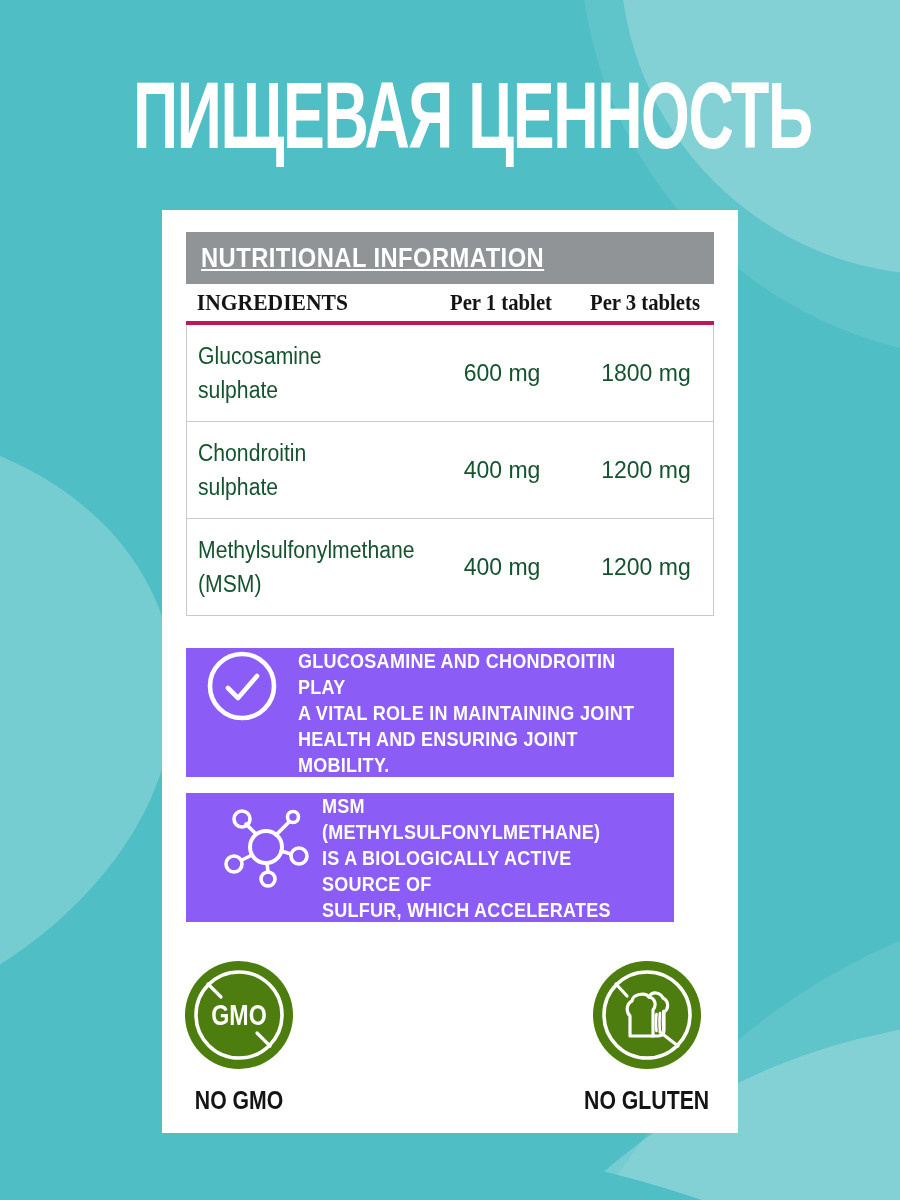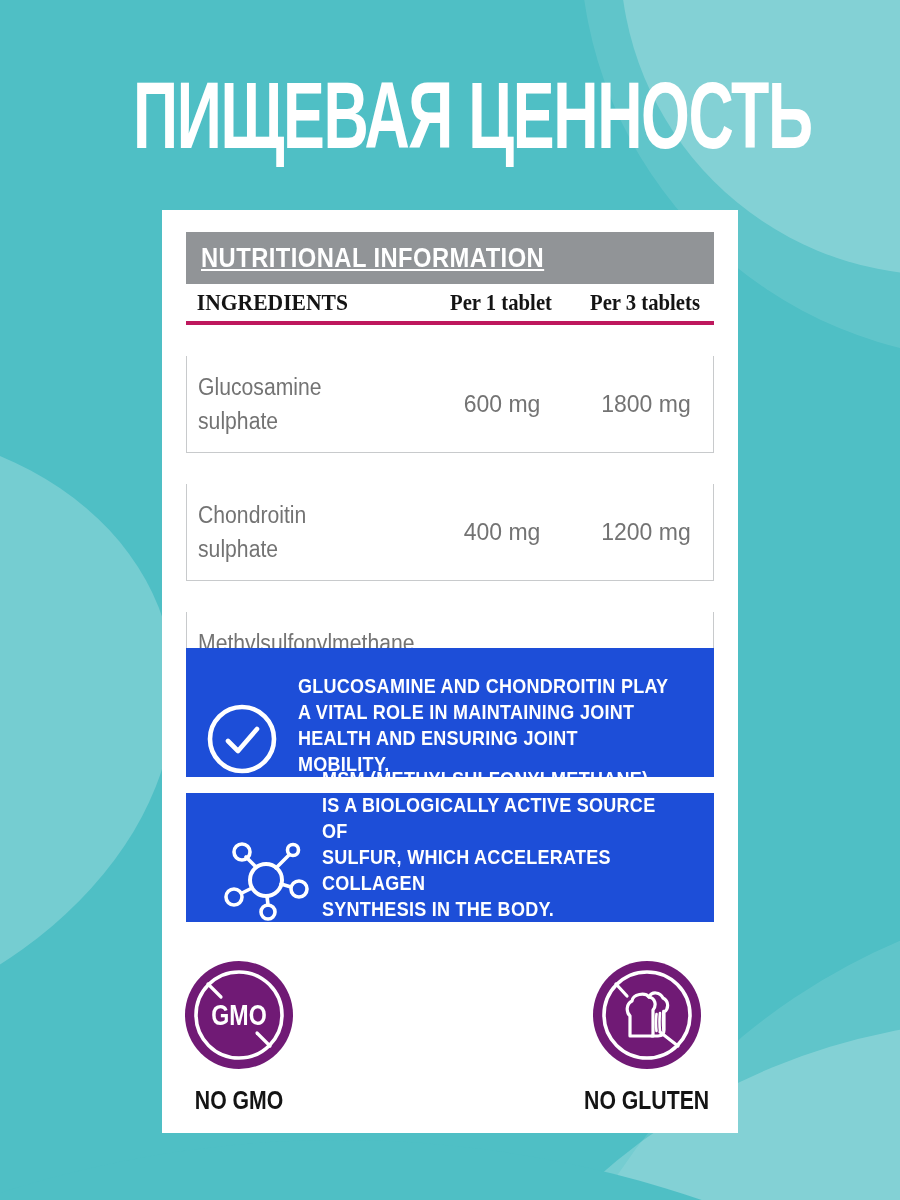--- a/index.html
+++ b/index.html
@@ -50,49 +50,49 @@
     display:grid; grid-template-columns:240px 150px 138px; align-items:center;
     border-bottom:4px solid #be185d; color:#141414;font-family:Liberation Serif, serif;
   }
   .thead .c1 { font-size:24px; font-weight:bold; padding-left:12px;
     transform:scaleX(0.9); transform-origin:left center; white-space:nowrap; }
   .thead .c2, .thead .c3 { font-size:23px; font-weight:bold; text-align:center;
     transform:scaleX(0.9); white-space:nowrap; }
   .tbody { position:absolute; left:24px; top:115px; width:528px; }
   .t-row {
     display:grid; grid-template-columns:240px 150px 138px; align-items:center;
-    height:97px; border:1px solid #C8CACC; border-top:none; color:#737373;margin-top:31px;
+    height:97px; border:1px solid #C8CACC; border-top:none; color:#14532d;
   }
   .t-row .name { font-size:23px; line-height:34px; padding-left:12px;
     white-space:pre-line; transform:scaleX(0.92); transform-origin:left center; }
   .t-row .val { font-size:23px; text-align:center; white-space:nowrap; }
 
   
   .info-box {
-    position:absolute; left:24px; width:528px; height:129px;
-    background:#1d4ed8; display:flex; align-items:flex-end;
+    position:absolute; left:24px; width:488px; height:129px;
+    background:#8b5cf6; display:flex; align-items:flex-start;
   }
   #info-box-1 { top:438px; }
   #info-box-2 { top:583px;padding-left:24px; }
   .info-icon { width:112px; flex:0 0 112px; display:flex; justify-content:center; align-items:center; }
   .info-text {
     color:#ffffff; font-weight:bold; font-size:20px; line-height:26px;
     letter-spacing:0.3px; white-space:pre-line;
     transform:scaleX(0.9); transform-origin:left center;
   }
 
   
   .badges {
     position:absolute; left:21px; top:751px; width:520px;
     display:flex; justify-content:space-between;
   }
   .badge { width:112px; display:flex; flex-direction:column; align-items:center; }
   .badge-circle {
     position:relative; width:108px; height:108px; border-radius:50%;
-    background:#701a75;
+    background:#4d7c0f;
   }
   .badge-circle svg { position:absolute; left:0; top:0; }
   .gmo-text {
     position:absolute; left:0; top:0; width:108px; height:108px;
     display:flex; align-items:center; justify-content:center;
     color:#ffffff; font-size:29px; font-weight:bold;
     transform:scaleX(0.8); letter-spacing:0px;
   }
   .badge-label {
     margin-top:17px; color:#141414; font-size:25px; font-weight:bold;

